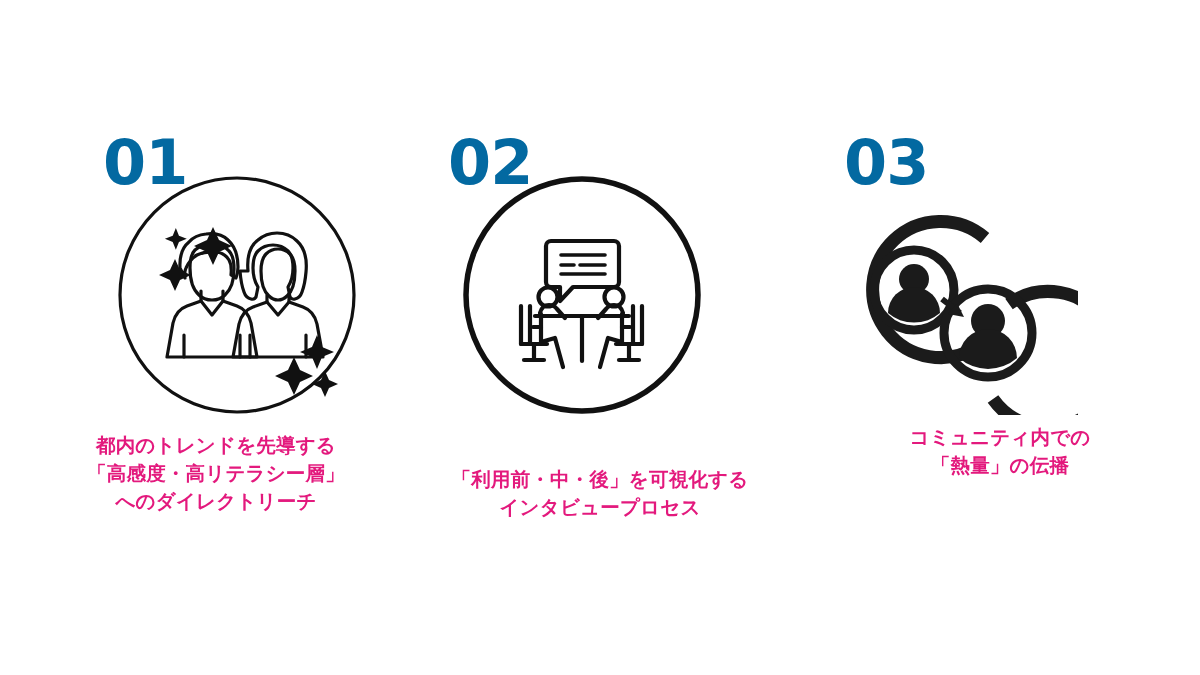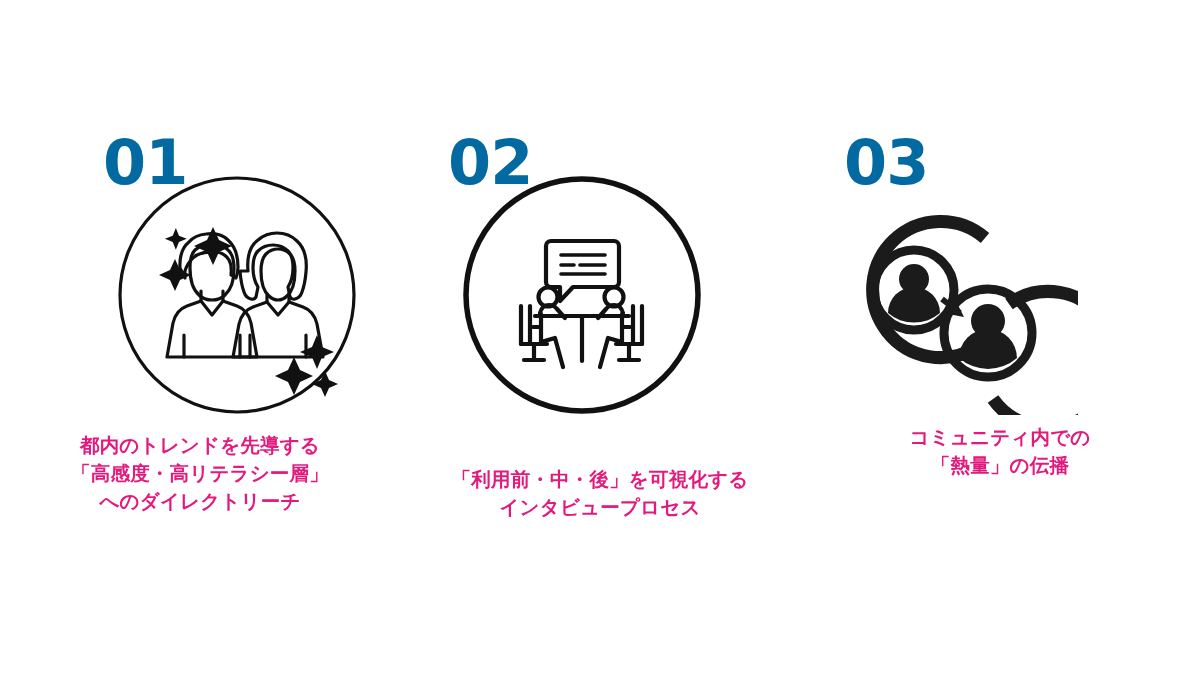--- a/index.html
+++ b/index.html
@@ -72,21 +72,21 @@
     left: 0;
     text-align: center;
     color: #e3197d;
     font-family: "DejaVu Sans", "Liberation Sans", sans-serif;
     font-weight: 700;
     font-size: 19.5px;
     line-height: 28px;
     letter-spacing: 0.2px;
     white-space: pre-line;
   }
-  .col-1 .caption { top: 432px; }
+  .col-1 .caption { top: 432px; padding-left: 16px; }
   .col-2 .caption { top: 466px; }
   .col-3 .caption { top: 424px; }
 </style>
 </head>
 <body>
 
 <div class="slide">
   <div class="columns">
 
     <div class="col col-1">

